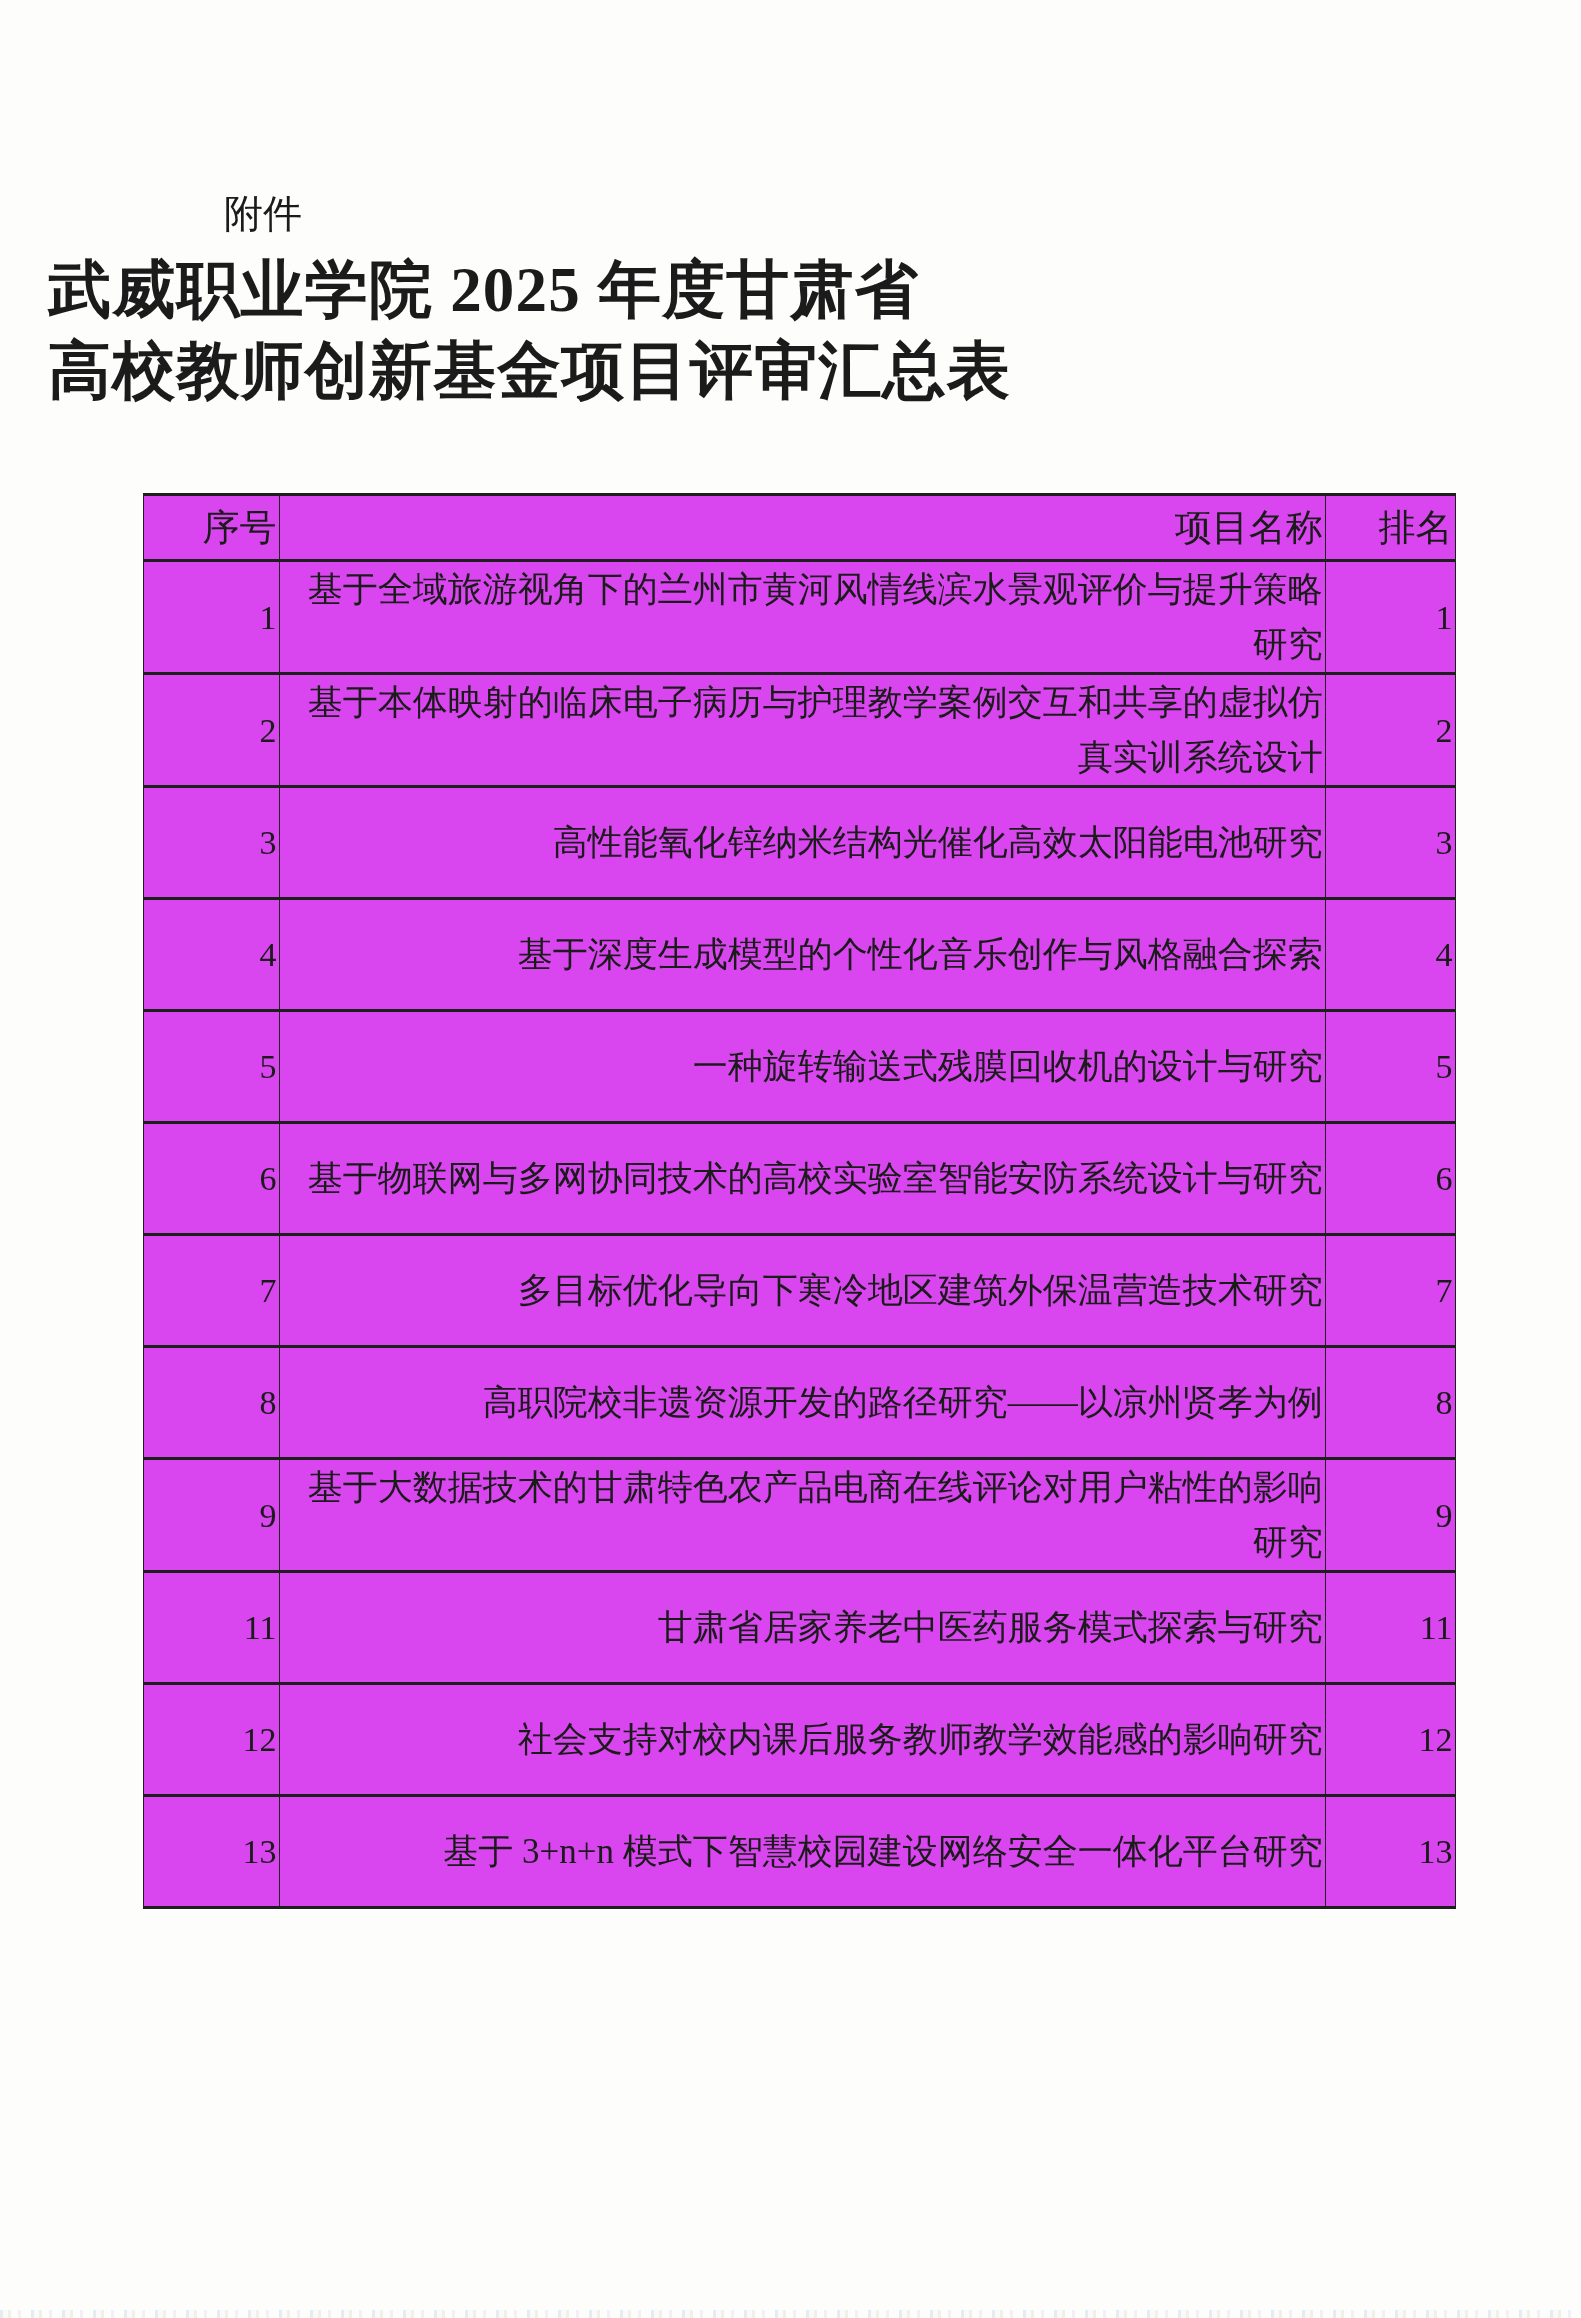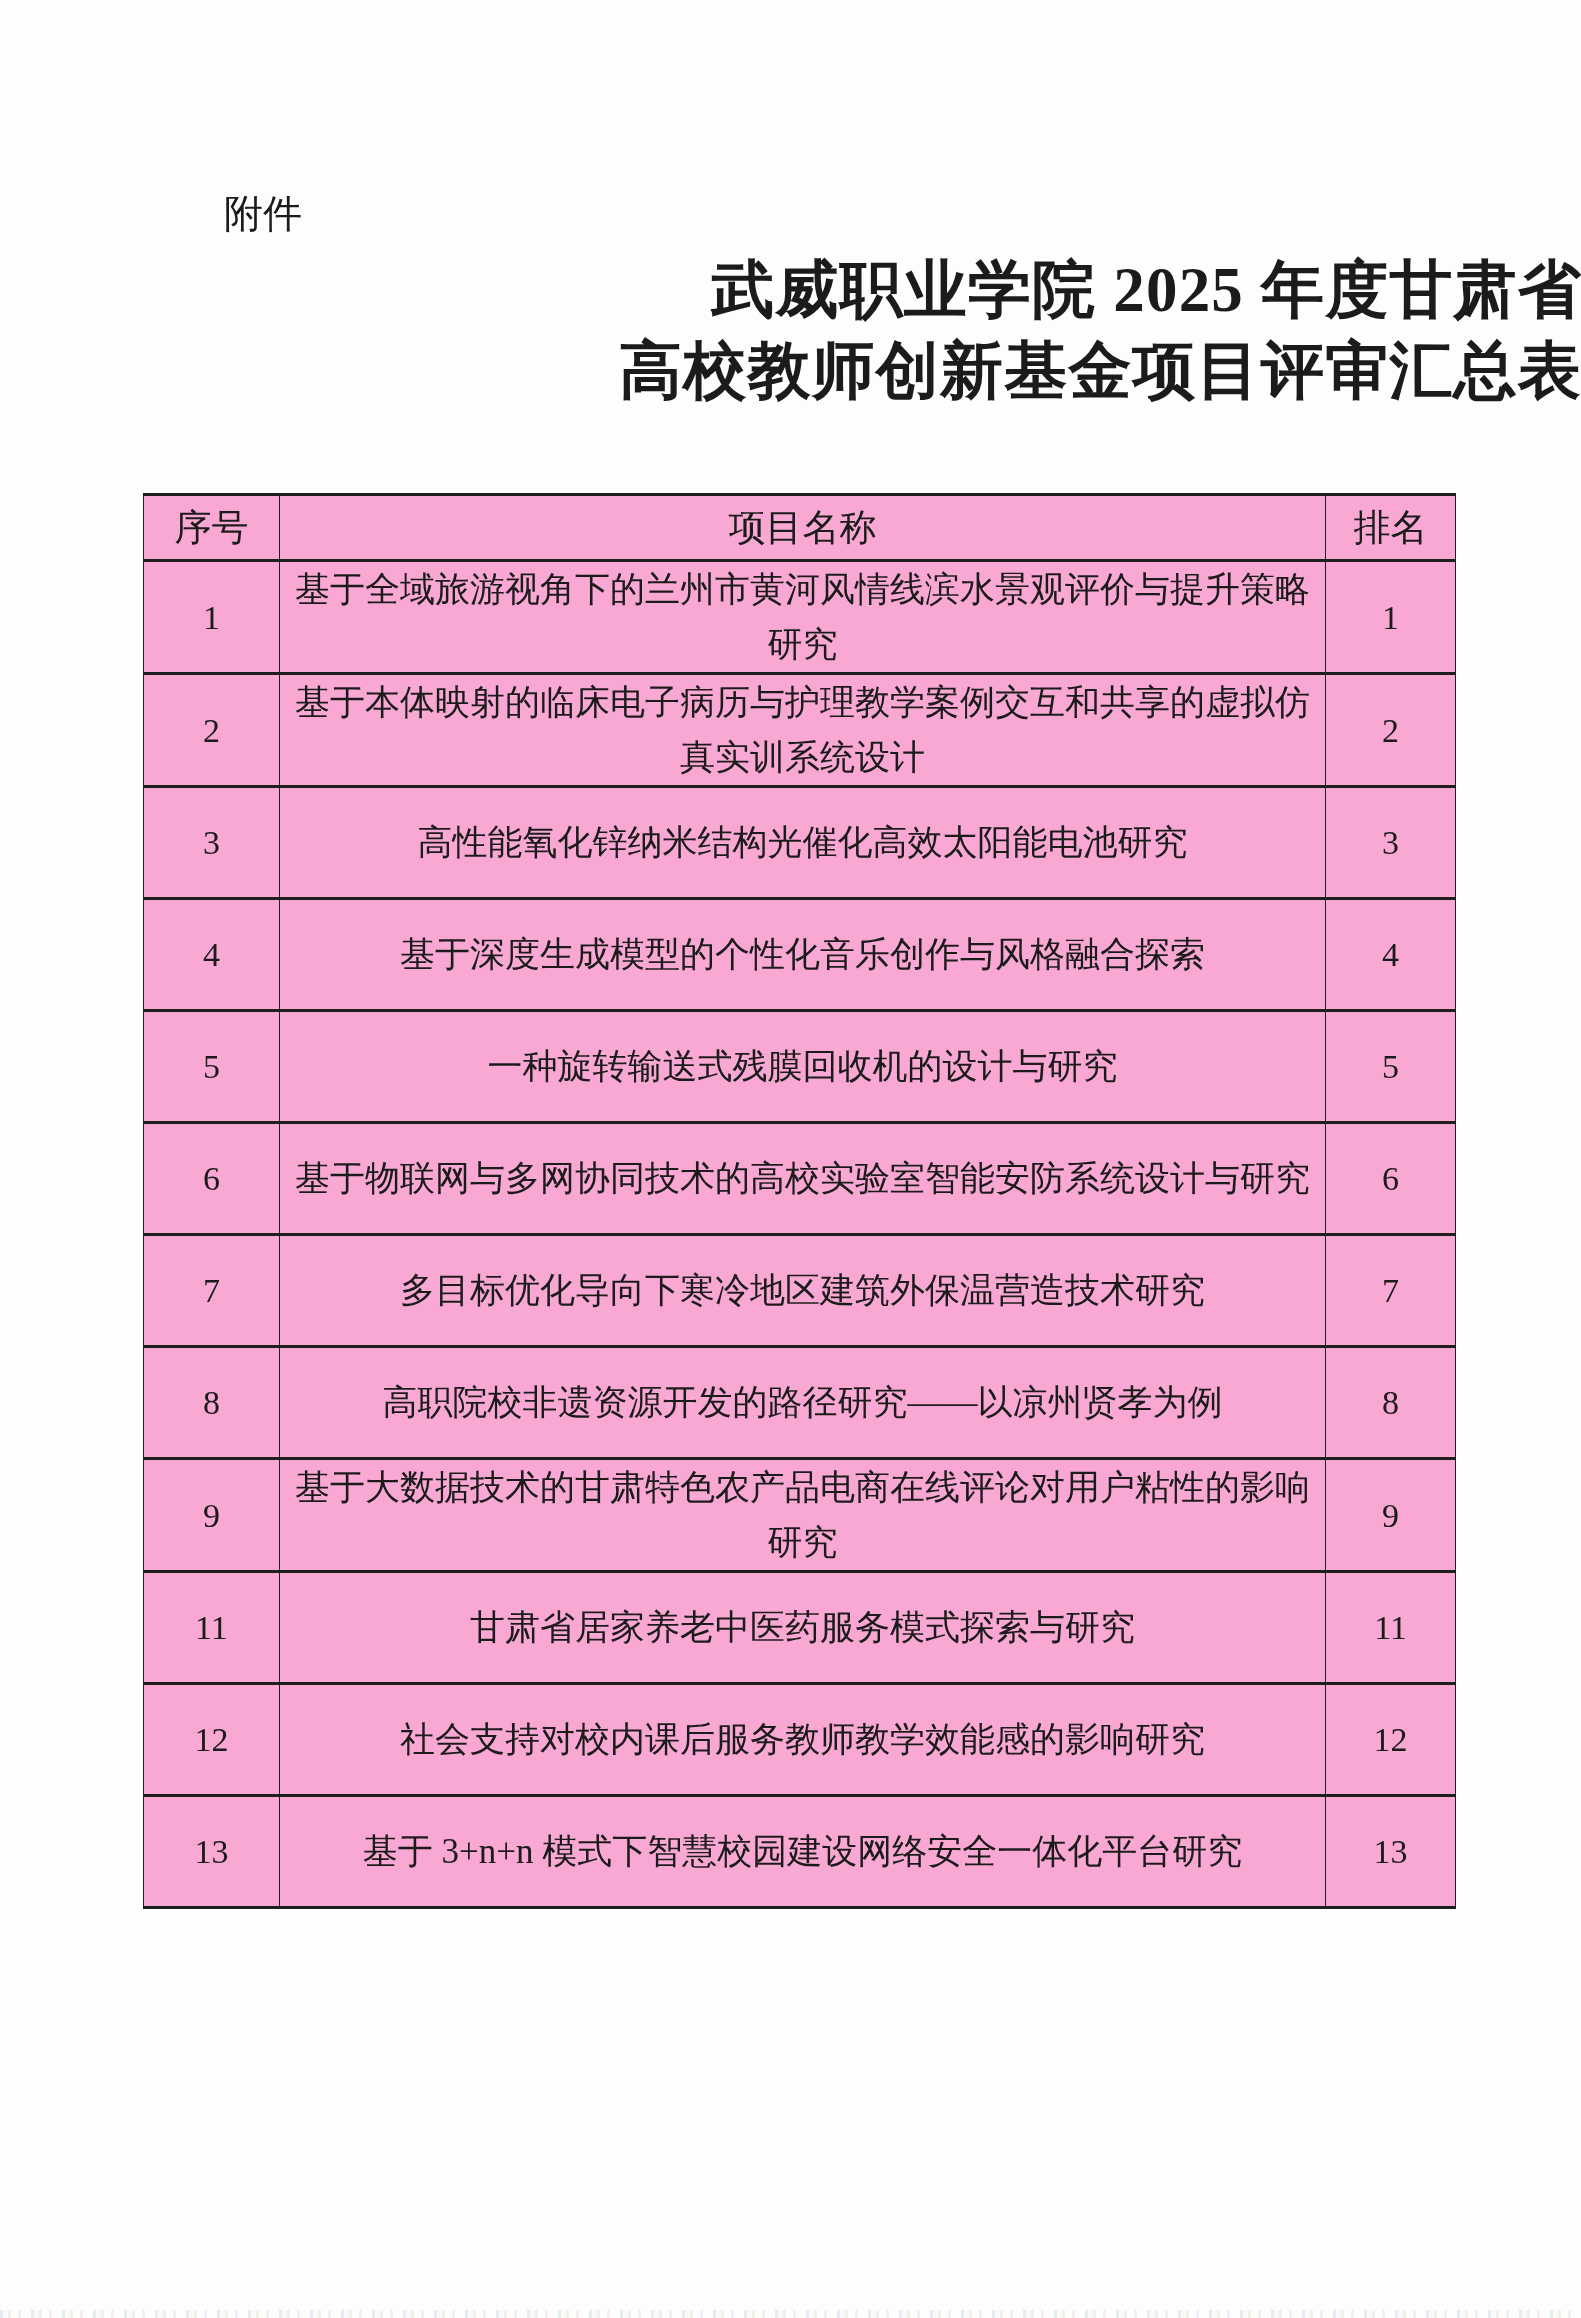--- a/index.html
+++ b/index.html
@@ -20,44 +20,44 @@
     left: 224px;
     top: 188px;
     font-size: 39px;
     line-height: 51px;
   }
   .title-block {
     position: absolute;
     left: 48px;
     top: 250px;
     width: 1534px;
-    text-align: right;
+    text-align: left;
     font-weight: bold;
     font-size: 63px;
     line-height: 81px;
     letter-spacing: 1.2px;
   }
   table.summary {
     position: absolute;
     left: 143px;
     top: 493px;
     width: 1313px;
     border-collapse: collapse;
     table-layout: fixed;
   }
   table.summary th,
   table.summary td {
     border: 1.8px solid #1e1e1e;
     border-top-width: 3px;
     border-bottom-width: 3px;
-    text-align: center;
+    text-align: right;
     vertical-align: middle;
     font-weight: normal;
     padding: 0 2.4px;
-    background: #f9a8d4;
+    background: #d946ef;
   }
   table.summary thead th {
     height: 63px;
     font-size: 37px;
   }
   tbody td {
     height: 109px;
     font-size: 35px;
     line-height: 55px;
   }

